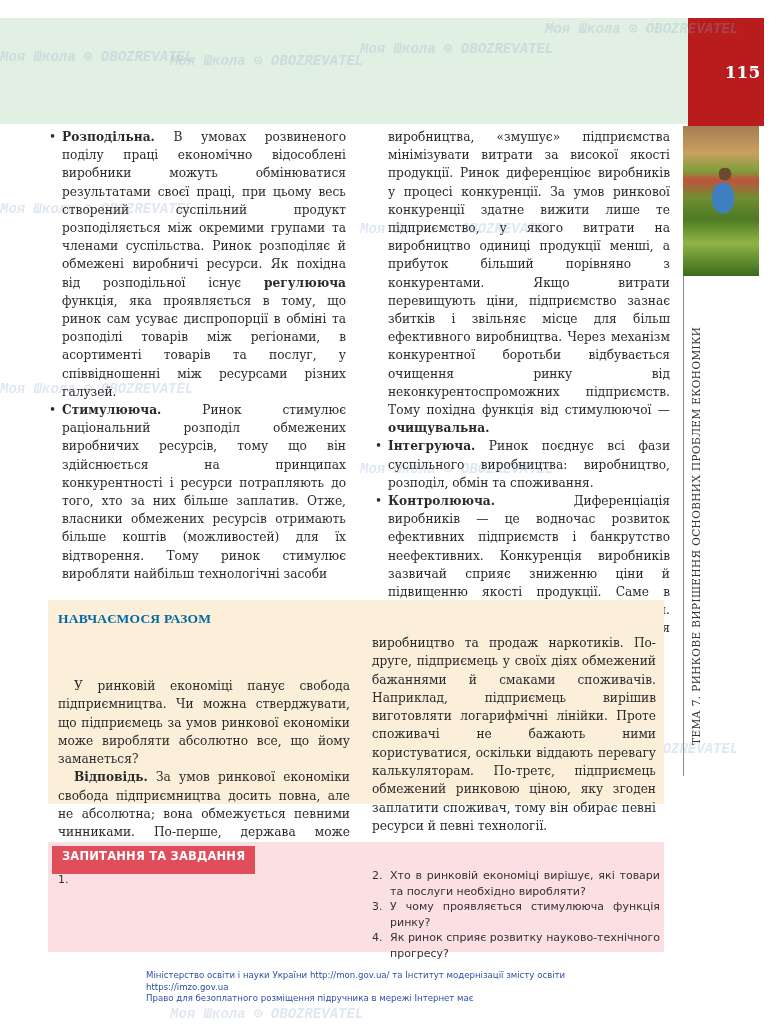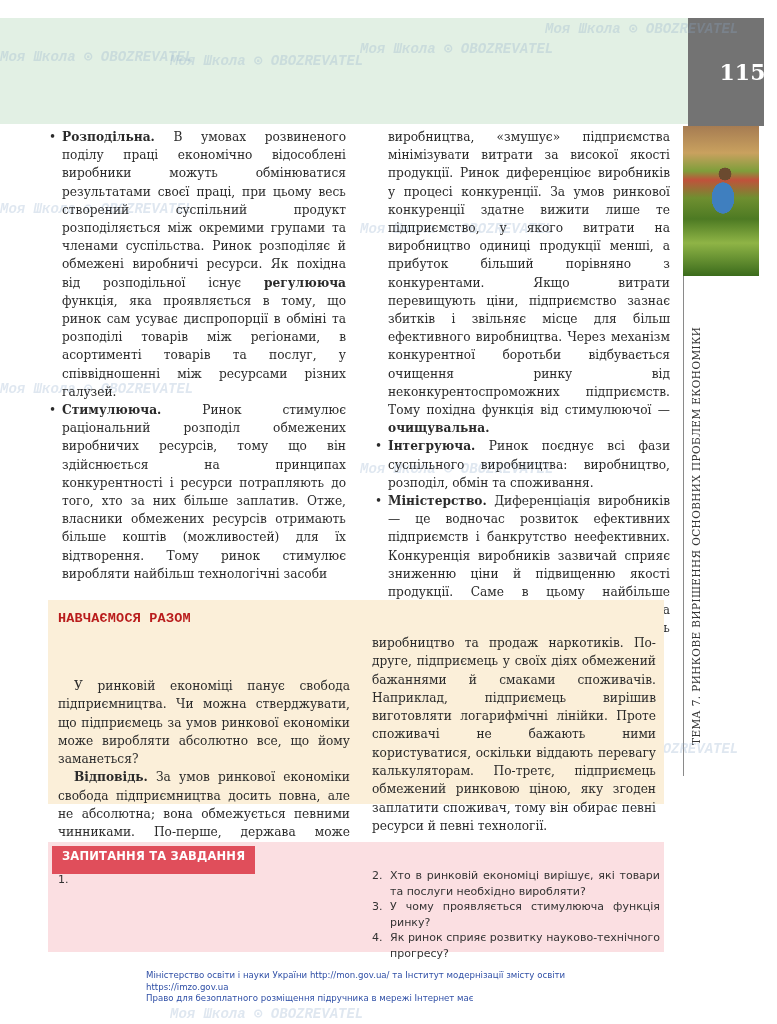--- a/index.html
+++ b/index.html
@@ -5,23 +5,23 @@
     * { box-sizing: border-box; margin: 0; padding: 0; }
     html, body { width: 777px; height: 1024px; background: #ffffff; overflow: hidden; }
     body { position: relative; font-family: "DejaVu Serif", serif; color: #2b2b2b; }
 
     .top-band {
       position: absolute; left: 0; top: 18px; width: 688px; height: 106px;
       background: #e2f0e4;
     }
     .page-num-box {
       position: absolute; left: 688px; top: 18px; width: 76px; height: 108px;
-      background: #737373; color: #ffffff;
+      background: #b91c1c; color: #ffffff;
       display: flex; align-items: center; justify-content: center;
-      font-family: "DejaVu Serif", serif; font-weight: bold; font-size: 22px; padding-left: 33px;
+      font-family: "DejaVu Serif", serif; font-weight: bold; font-size: 17px; padding-left: 33px;
     }
     .photo {
       position: absolute; left: 683px; top: 126px; width: 76px; height: 150px;
       background:
         radial-gradient(ellipse 16px 22px at 40px 72px, #3f7fbf 0%, #3f7fbf 70%, transparent 72%),
         radial-gradient(circle 8px at 42px 48px, #6b4a2f 0%, #6b4a2f 80%, transparent 82%),
         linear-gradient(180deg, #a67c52 0%, #c9a15f 18%, #7f9e3b 30%, #c0523b 36%, #6f8f30 48%, #4d7a23 62%, #8fb446 78%, #3b6b1c 100%);
     }
     .side-rule {
       position: absolute; left: 683px; top: 276px; width: 1px; height: 500px; background: #8a8a8a;
@@ -44,21 +44,21 @@
       content: "•"; position: absolute; left: -13px; top: 0; font-size: 12px;
     }
     b { font-weight: bold; }
 
     .learn-box {
       position: absolute; left: 48px; top: 600px; width: 616px; height: 204px;
       background: #fbefd9;
     }
     .learn-title {
       position: absolute; left: 58px; top: 611px;
-      font-family: Liberation Mono, monospace; font-weight: bold; font-size: 13.5px; color: #b91c1c;
+      font-family: Liberation Serif, serif; font-weight: bold; font-size: 13.5px; color: #0369a1;
       letter-spacing: 0.2px;
       text-align: right;
     }
     .learn-col { position: absolute; font-size: 12.2px; line-height: 18.3px; text-align: justify; }
     .learn-left { left: 58px; top: 633px; width: 292px; margin-top: 44px; }
     .learn-right { left: 372px; top: 634px; width: 284px; }
     .indent { text-indent: 16px; }
 
     .q-box {
       position: absolute; left: 48px; top: 842px; width: 616px; height: 110px;
@@ -110,21 +110,21 @@
 <div class="wm" style="left:170px;top:1005px">Моя Школа ⊙ OBOZREVATEL</div>
 
 <div class="col col-left">
   <p class="bullet"><b>Розподільна.</b><span> В умовах розвиненого поділу праці економічно відособлені виробники можуть обмінюватися результатами своєї праці, при цьому весь створений суспільний продукт розподіляється між окремими групами та членами суспільства. Ринок розподіляє й обмежені виробничі ресурси. Як похідна від розподільної існує </span><b>регулююча</b><span> функція, яка проявляється в тому, що ринок сам усуває диспропорції в обміні та розподілі товарів між регіонами, в асортименті товарів та послуг, у співвідношенні між ресурсами різних галузей.</span></p>
   <p class="bullet"><b>Стимулююча.</b><span> Ринок стимулює раціональний розподіл обмежених виробничих ресурсів, тому що він здійснюється на принципах конкурентності і ресурси потрапляють до того, хто за них більше заплатив. Отже, власники обмежених ресурсів отримають більше коштів (можливостей) для їх відтворення. Тому ринок стимулює виробляти найбільш технологічні засоби</span></p>
 </div>
 
 <div class="col col-right">
   <p><span>виробництва, «змушує» підприємства мінімізувати витрати за високої якості продукції. Ринок диференціює виробників у процесі конкуренції. За умов ринкової конкуренції здатне вижити лише те підприємство, у якого витрати на виробництво одиниці продукції менші, а прибуток більший порівняно з конкурентами. Якщо витрати перевищують ціни, підприємство зазнає збитків і звільняє місце для більш ефективного виробництва. Через механізм конкурентної боротьби відбувається очищення ринку від неконкурентоспроможних підприємств. Тому похідна функція від стимулюючої — </span><b>очищувальна.</b></p>
   <p class="bullet"><b>Інтегруюча.</b><span> Ринок поєднує всі фази суспільного виробництва: виробництво, розподіл, обмін та споживання.</span></p>
-  <p class="bullet"><b>Міністерство.</b><span> Диференціація виробників — це водночас розвиток ефективних підприємств і банкрутство неефективних. Конкуренція виробників зазвичай сприяє зниженню ціни й підвищенню якості продукції. Саме в цьому найбільше зацікавлений споживач. Так, за допомогою ринку здійснюється контроль споживачів над виробництвом.</span></p>
+  <p class="bullet"><b>Контролююча.</b><span> Диференціація виробників — це водночас розвиток ефективних підприємств і банкрутство неефективних. Конкуренція виробників зазвичай сприяє зниженню ціни й підвищенню якості продукції. Саме в цьому найбільше зацікавлений споживач. Так, за допомогою ринку здійснюється контроль споживачів над виробництвом.</span></p>
 </div>
 
 <div class="learn-box"></div>
 <div class="learn-title">НАВЧАЄМОСЯ РАЗОМ</div>
 <div class="learn-col learn-left">
   <p class="indent">У ринковій економіці панує свобода підприємництва. Чи можна стверджувати, що підприємець за умов ринкової економіки може виробляти абсолютно все, що йому заманеться?</p>
   <p class="indent"><b>Відповідь.</b><span> За умов ринкової економіки свобода підприємництва досить повна, але не абсолютна; вона обмежується певними чинниками. По-перше, держава може заборонити певні види діяльності, наприклад</span></p>
 </div>
 <div class="learn-col learn-right">
   <p>виробництво та продаж наркотиків. По-друге, підприємець у своїх діях обмежений бажаннями й смаками споживачів. Наприклад, підприємець вирішив виготовляти логарифмічні лінійки. Проте споживачі не бажають ними користуватися, оскільки віддають перевагу калькуляторам. По-третє, підприємець обмежений ринковою ціною, яку згоден заплатити споживач, тому він обирає певні ресурси й певні технології.</p>

